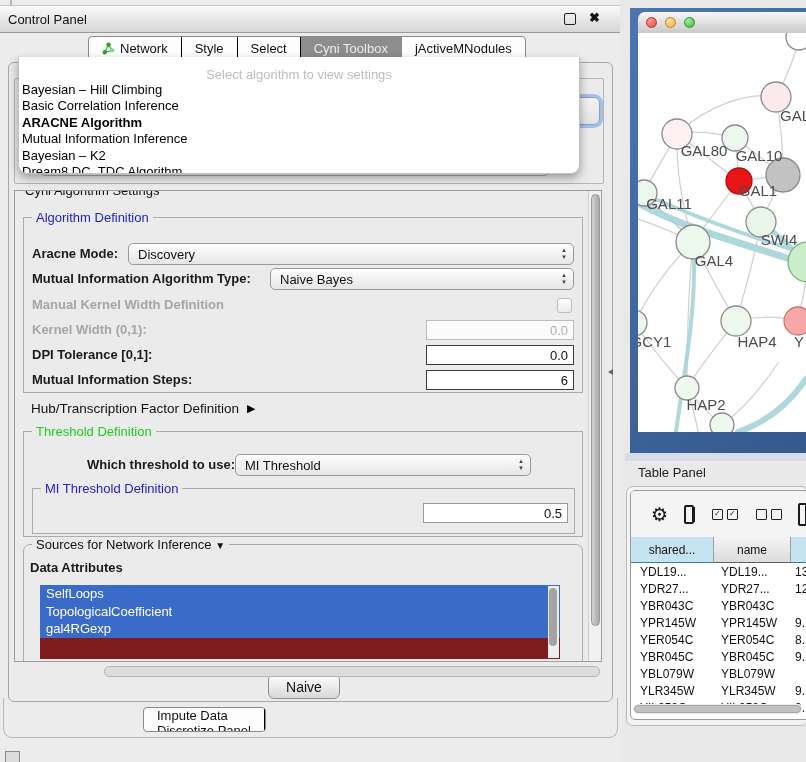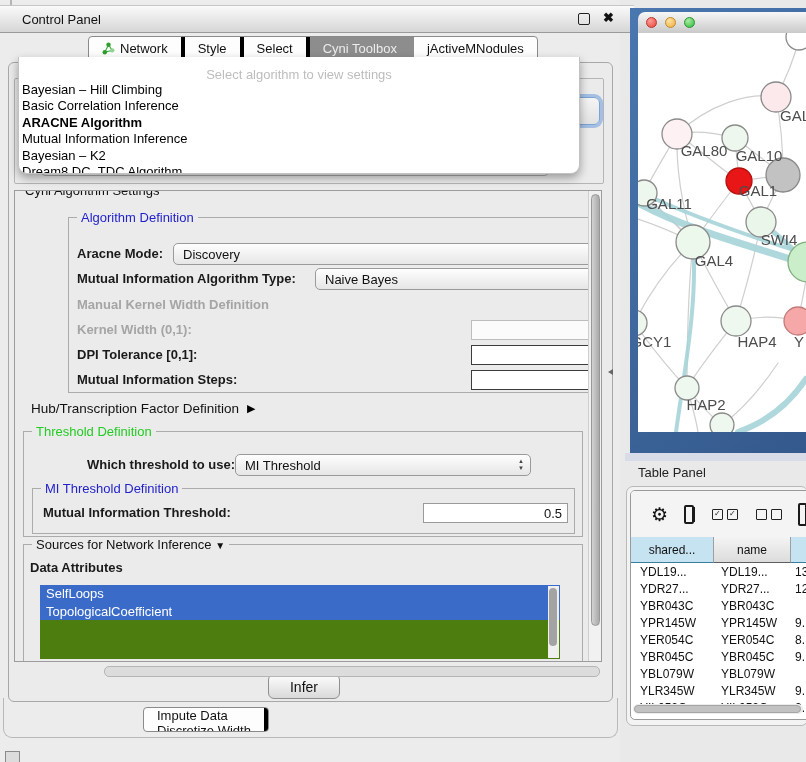--- a/index.html
+++ b/index.html
@@ -9,34 +9,34 @@
     -webkit-font-smoothing:antialiased;
   }
   .abs{position:absolute;}
 
   
   .cp-bg{left:0;top:0;width:620px;height:762px;background:#ececec;}
   .cp-titlebar{
     left:0;top:5px;width:620px;height:26px;
     background:linear-gradient(#fafafa,#d6d6d6);
     border-top:1px solid #c6c6c6;border-bottom:1px solid #9a9a9a;
-    display:flex;align-items:center;padding-left:14px;
+    display:flex;align-items:center;
   }
   .cp-title{margin-left:8px;font-size:13px;color:#111;}
   .win-float{position:absolute;right:44px;top:7px;width:10px;height:10px;border:1.5px solid #222;border-radius:2px;}
   .win-close{position:absolute;right:20px;top:4px;font-size:13px;font-weight:bold;color:#111;}
   .tl-tick{left:10px;top:0;width:2px;height:5px;background:#b5b5b5;}
 
   
   .tabbar{
     display:inline-flex;height:23px;background:#fdfdfd;
     border:1px solid #8a8a8a;border-radius:4px;overflow:hidden;
     font-size:13px;color:#111;align-items:stretch;
   }
-  .tabbar .tab{display:flex;align-items:center;padding:0 13px;border-right:4px solid #000000;cursor:default;white-space:nowrap;}
+  .tabbar .tab{display:flex;align-items:center;padding:0 13px;border-right:1px solid #000000;cursor:default;white-space:nowrap;}
   .tabbar .tab:last-child{border-right:none;}
   .tabbar .tab.sel{background:#8d8d8d;color:#ececec;border-right-color:#8d8d8d;}
   .tabbar .neticon{width:13px;height:13px;margin-right:5px;}
   .top-tabs{left:88px;top:36px;}
   .bottom-tabs{left:143px;top:707px;flex-direction:column;}
 
   
   .outer-shell-bottom{left:3px;top:698px;width:613px;height:39px;border:1px solid #b8b8b8;border-top:none;border-radius:0 0 9px 9px;}
 
   .main-panel{
@@ -99,21 +99,21 @@
     padding:0 5px;box-sizing:border-box;
   }
   .field.dark{border-color:#3c3c3c;}
   .field.disabled{color:#b0b0b0;border-color:#bdbdbd;background:#fbfbfb;}
 
   .checkbox{
     position:absolute;width:13px;height:13px;border:1px solid #bdbdbd;border-radius:3px;
     background:linear-gradient(#fdfdfd,#ececec);
   }
 
-  .attr-list{position:absolute;background:#4d7c0f;overflow:hidden;}
+  .attr-list{position:absolute;background:#7f1d1d;overflow:hidden;}
   .attr-item{height:17.5px;line-height:17.5px;font-size:13px;color:#fff;background:#3b6bc9;padding-left:6px;white-space:nowrap;}
   .attr-scroll{position:absolute;right:1px;top:1px;width:11px;bottom:1px;background:#efefef;}
   .attr-scroll .thumb{position:absolute;left:1px;top:2px;width:8px;height:58px;background:#a3a3a3;border-radius:4px;}
 
   .apply-btn{
     left:268px;top:674px;width:70px;height:23px;border:1px solid #8f8f8f;border-radius:6px;
     background:linear-gradient(#fdfdfd,#d9d9d9);font-size:14px;color:#111;
     display:flex;align-items:center;justify-content:center;
   }
 
@@ -215,21 +215,21 @@
       <div class="pop-item bold">ARACNE Algorithm</div>
       <div class="pop-item">Mutual Information Inference</div>
       <div class="pop-item">Bayesian – K2</div>
       <div class="pop-item">Dream8 DC_TDC Algorithm</div>
     </div>
 </div>
 
 <div class="abs settings-panel group">
   <span class="gtitle black" style="left:6px;">Cyni Algorithm Settings</span>
 
-  <div class="group" style="left:8px;top:26px;width:558px;height:174px;margin-left:45px;">
+  <div class="group" style="left:8px;top:26px;width:558px;height:174px;">
     <span class="gtitle blue">Algorithm Definition</span>
 
     <span class="lbl" style="left:8px;top:25px;">Aracne Mode:</span>
     <div class="combo" style="left:104px;top:25px;width:446px;">
       <span>Discovery</span>
       <span class="arrows">▲<br>▼</span>
     </div>
 
     <span class="lbl" style="left:8px;top:50px;">Mutual Information Algorithm Type:</span>
     <div class="combo" style="left:246px;top:50px;width:304px;">
@@ -265,61 +265,61 @@
     <span class="gtitle green">Threshold Definition</span>
 
     <span class="lbl" style="left:63px;top:22px;">Which threshold to use:</span>
     <div class="combo" style="left:211px;top:22px;width:296px;">
       <span>MI Threshold</span>
       <span class="arrows">▲<br>▼</span>
     </div>
 
     <div class="group" style="left:8px;top:56px;width:541px;height:44px;">
       <span class="gtitle blue">MI Threshold Definition</span>
-      <span class="lbl" style="left:10px;top:13px;">Mutual Information Threshold:</span>
       <div class="field" style="left:390px;top:14px;width:145px;">
         <span>0.5</span>
       </div>
     </div>
   </div>
 
-  <div class="group" style="left:8px;top:353px;width:558px;height:121px;">
+  <div class="group" style="left:8px;top:353px;width:558px;height:121px;border-radius:7px;">
     <span class="gtitle black">
       <span>Sources for Network Inference</span>
       <span style="font-size:10px;">▼</span>
     </span>
     <span class="lbl" style="left:6px;top:12px;">Data Attributes</span>
     <div class="attr-list" style="left:16px;top:40px;width:520px;height:74px;">
       <div>
           <div class="attr-item">SelfLoops</div>
           <div class="attr-item">TopologicalCoefficient</div>
+          <div class="attr-item">gal4RGexp</div>
         </div>
       <div class="attr-scroll">
           <div class="thumb"></div>
         </div>
     </div>
   </div>
 
   <div class="vscroll">
       <div class="thumb"></div>
     </div>
 </div>
 
 <div class="abs hscroll-outer"></div>
 
 <div class="abs apply-btn">
-  <span>Infer</span>
+  <span>Naive</span>
 </div>
 
 <div class="abs tabbar bottom-tabs">
     <div class="tab">
       <span>Impute Data</span>
     </div>
     <div class="tab">
-      <span>Discretize Width</span>
+      <span>Discretize Panel</span>
     </div>
     <div class="tab sel">
       <span>Infer Network</span>
     </div>
   </div>
 
 <div class="abs split-arrow"></div>
 <div class="abs bl-icon"></div>
 
 <div class="abs net-frame"></div>

